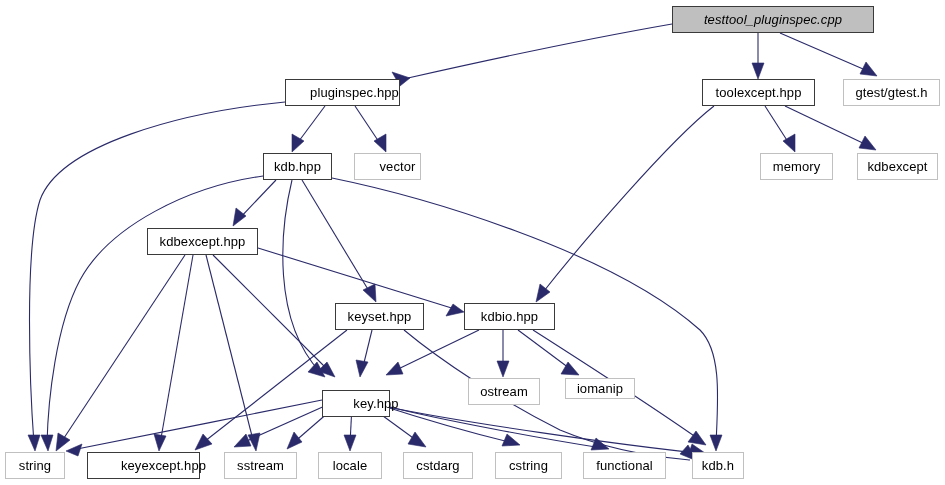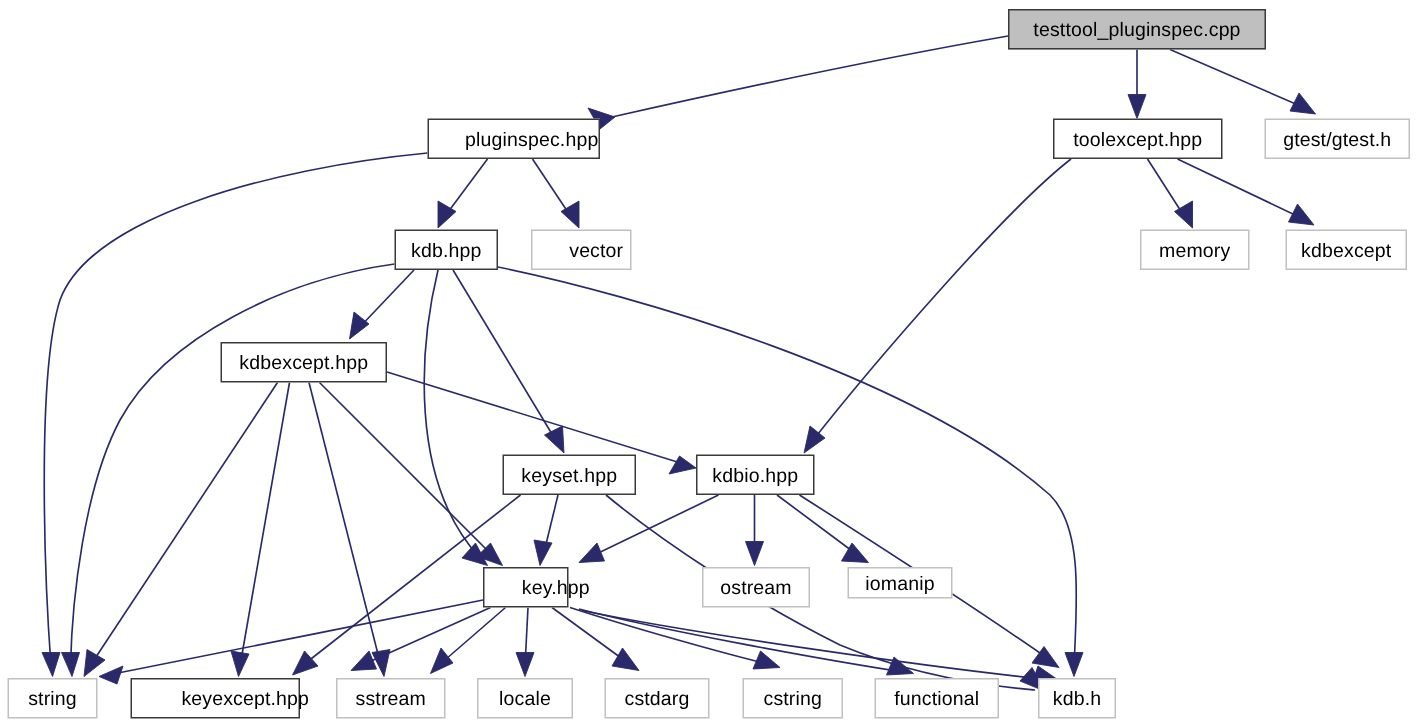--- a/index.html
+++ b/index.html
@@ -199,21 +199,21 @@
           <path class="edge-path" d="M 386,406 C 440,420 550,440 602,448" stroke="#2a2a6a"></path>
           <polygon class="edge-head" points="609,449 591,450 596,438" fill="#2a2a6a"></polygon>
         </g>
         <g>
           <path class="edge-path" d="M 388,407 C 460,422 620,445 698,453" stroke="#2a2a6a"></path>
           <polygon class="edge-head" points="705,453 688,456 692,444" fill="#2a2a6a"></polygon>
         </g>
       </g>
   </svg>
   <div id="nodes-layer">
-      <div class="node-box node-current" style="left: 672px; top: 6px; width: 172px; height: 27px;">
+      <div class="node-box node-current" style="left: 672px; top: 6px; width: 202px; height: 27px; font-style: italic;">
         <span class="node-label">testtool_pluginspec.cpp</span>
       </div>
       <div class="node-box node-strong" style="left: 285px; top: 79px; width: 115px; height: 27px; padding-left: 24px;">
         <span class="node-label">pluginspec.hpp</span>
       </div>
       <div class="node-box node-strong" style="left: 702px; top: 79px; width: 113px; height: 27px;">
         <span class="node-label">toolexcept.hpp</span>
       </div>
       <div class="node-box node-plain" style="left: 843px; top: 79px; width: 97px; height: 27px;">
         <span class="node-label">gtest/gtest.h</span>
@@ -229,24 +229,24 @@
       </div>
       <div class="node-box node-plain" style="left: 857px; top: 153px; width: 81px; height: 27px;">
         <span class="node-label">kdbexcept</span>
       </div>
       <div class="node-box node-strong" style="left: 147px; top: 228px; width: 111px; height: 27px;">
         <span class="node-label">kdbexcept.hpp</span>
       </div>
       <div class="node-box node-strong" style="left: 335px; top: 303px; width: 89px; height: 27px;">
         <span class="node-label">keyset.hpp</span>
       </div>
-      <div class="node-box node-strong" style="left: 464px; top: 303px; width: 79px; height: 27px;">
+      <div class="node-box node-strong" style="left: 464px; top: 303px; width: 91px; height: 27px;">
         <span class="node-label">kdbio.hpp</span>
       </div>
-      <div class="node-box node-strong" style="left: 322px; top: 378px; width: 57px; height: 27px; padding-left: 40px;">
+      <div class="node-box node-strong" style="left: 322px; top: 390px; width: 68px; height: 27px; padding-left: 40px;">
         <span class="node-label">key.hpp</span>
       </div>
       <div class="node-box node-plain" style="left: 468px; top: 378px; width: 72px; height: 27px;">
         <span class="node-label">ostream</span>
       </div>
       <div class="node-box node-plain" style="left: 565px; top: 378px; width: 70px; height: 21px;">
         <span class="node-label">iomanip</span>
       </div>
       <div class="node-box node-plain" style="left: 5px; top: 452px; width: 60px; height: 27px;">
         <span class="node-label">string</span>

